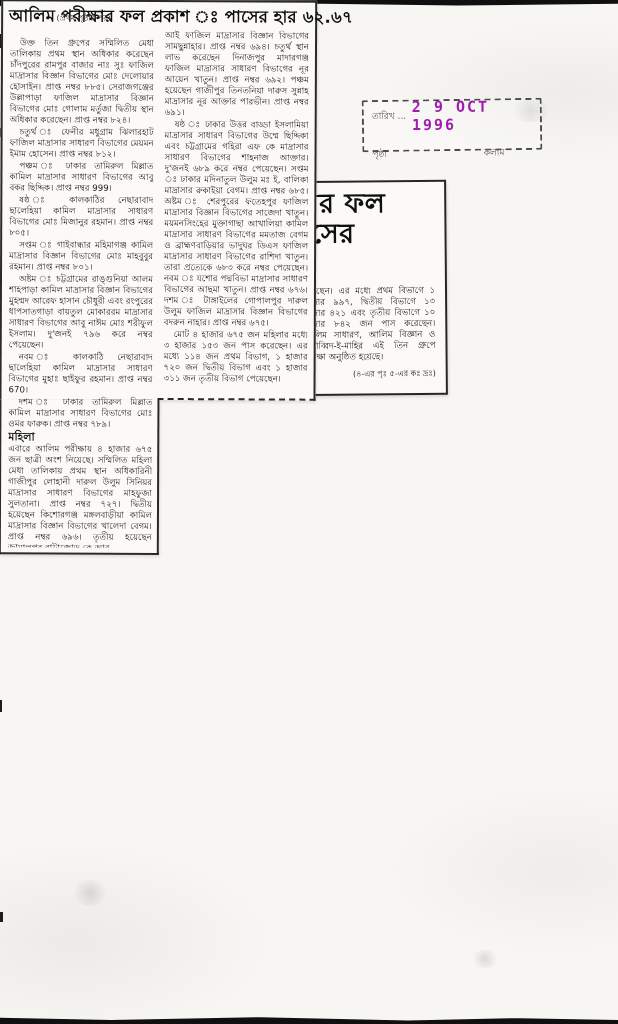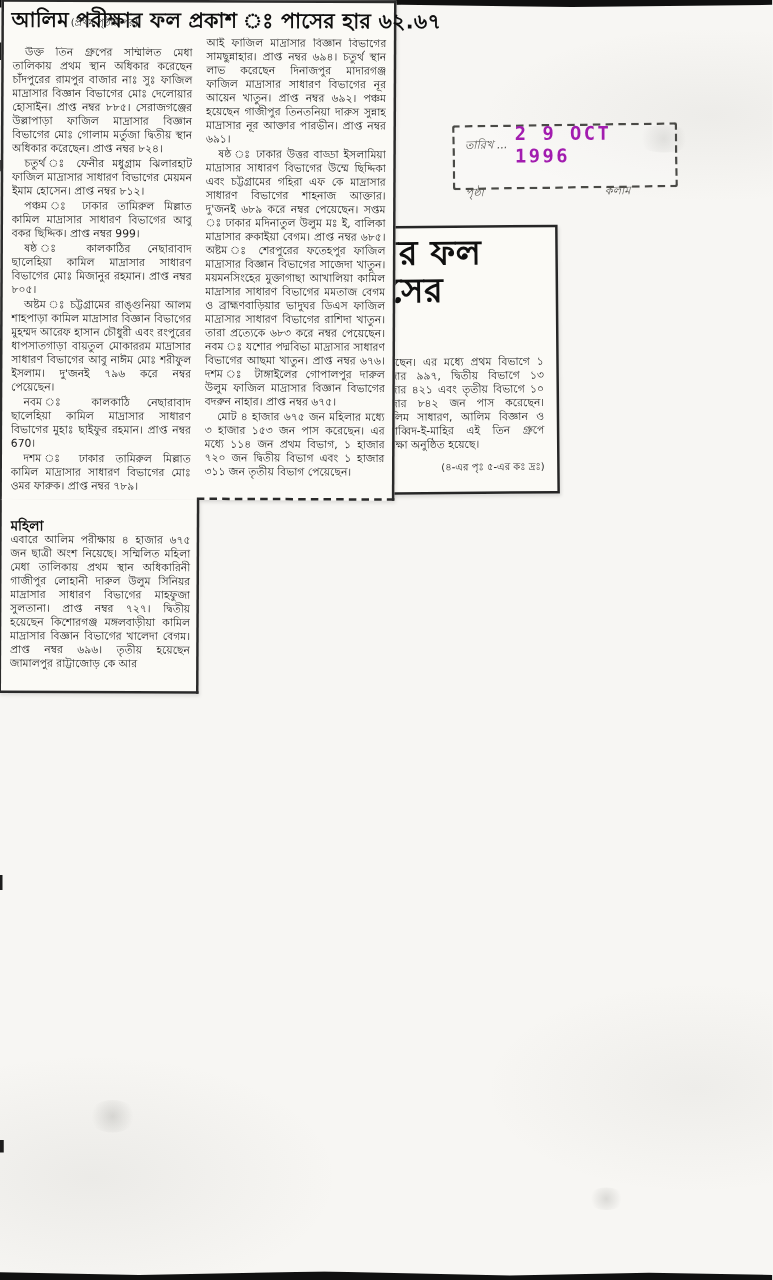--- a/index.html
+++ b/index.html
@@ -34,21 +34,21 @@
     text-shadow:0 0 .6px #333;
     font-family:"DejaVu Sans","Liberation Serif",sans-serif;
   }
 
   .stamp{
     position:absolute;left:362px;top:99px;width:180px;height:52px;
     border:2px dashed #4a4a46;border-radius:2px;transform:rotate(-.8deg);
     padding:3px 8px;box-sizing:border-box;color:#55544f;background:rgba(255,255,255,.25);
   }
   .stamp-row{display:flex;align-items:baseline;gap:6px;}
-  .stamp-label{font-size:9px;white-space:nowrap;font-style:italic;}
+  .stamp-label{font-size:9px;white-space:nowrap;}
   .stamp-date{font-size:15px;font-weight:bold;color:#a21caf;letter-spacing:2px;
     transform:translateY(-6px) rotate(.6deg);font-family:"DejaVu Sans Mono","Liberation Mono",monospace;}
   .stamp-row2{display:flex;justify-content:space-between;margin-top:6px;padding-right:28px;}
 
   .clipping{position:absolute;background:#fbfaf6;box-sizing:border-box;}
   .clip1{
     left:150px;top:181px;width:297px;height:215px;border:2.5px solid #262626;
     transform:rotate(-.5deg);padding:6px 10px 4px 10px;
     box-shadow:1px 2px 3px rgba(0,0,0,.12);
   }
@@ -72,21 +72,21 @@
     box-shadow:1px 2px 3px rgba(0,0,0,.10);}
   .clip2-rightbottom{position:absolute;left:158px;top:398px;width:158px;height:0;
     border-top:2.5px dashed #2a2a2a;}
   .clip2-headline{position:absolute;left:8px;top:4px;width:302px;
     font-weight:bold;font-size:16.5px;color:#0f0f0f;white-space:nowrap;letter-spacing:.2px;}
   .clip2-cont{position:absolute;left:10px;top:12px;width:145px;text-align:center;
     font-size:8px;color:#2a2a2a;}
   .clip2-col1{position:absolute;left:9px;top:38px;width:144px;height:510px;overflow:hidden;}
   .clip2-col2{position:absolute;left:164px;top:30px;width:144px;height:362px;overflow:hidden;}
   .clip2 .clip-col{width:100%;}
-  .clip-subhead{font-weight:bold;font-size:11px;margin:20px 0 1px 0;color:#111;}
+  .clip-subhead{font-weight:bold;font-size:11px;margin:2px 0 1px 0;color:#111;}
 </style>
 </head>
 <body>
 
 <div class="edge-bar top"></div>
 <div class="edge-bar bottom"></div>
 <div class="edge-tick" style="top:34px;height:14px;width:3px;"></div>
 <div class="edge-tick" style="top:128px;height:9px;width:2px;"></div>
 <div class="edge-tick" style="top:352px;height:8px;width:2px;"></div>
 <div class="edge-tick" style="top:700px;height:12px;width:2px;"></div>
@@ -136,20 +136,21 @@
 
   <div class="clip2-headline">আলিম পরীক্ষার ফল প্রকাশ ঃ পাসের হার ৬২.৬৭</div>
   <div class="clip2-cont">(প্রথম পৃষ্ঠার পর)</div>
 
   <div class="clip2-col1">
     <div class="clip-col">
       <p>উক্ত তিন গ্রুপের সম্মিলিত মেধা তালিকায় প্রথম স্থান অধিকার করেছেন চাঁদপুরের রামপুর বাজার নাঃ সুঃ ফাজিল মাদ্রাসার বিজ্ঞান বিভাগের মোঃ দেলোয়ার হোসাইন। প্রাপ্ত নম্বর ৮৮৫। সেরাজগঞ্জের উল্লাপাড়া ফাজিল মাদ্রাসার বিজ্ঞান বিভাগের মোঃ গোলাম মর্তুজা দ্বিতীয় স্থান অধিকার করেছেন। প্রাপ্ত নম্বর ৮২৪।</p>
       <p>চতুর্থ ঃ ফেনীর মধুগ্রাম ঝিলারহাট ফাজিল মাদ্রাসার সাধারণ বিভাগের মেয়মন ইমাম হোসেন। প্রাপ্ত নম্বর ৮১২।</p>
       <p>পঞ্চম ঃ ঢাকার তামিরুল মিল্লাত কামিল মাদ্রাসার সাধারণ বিভাগের আবু বকর ছিদ্দিক। প্রাপ্ত নম্বর 999।</p>
       <p>ষষ্ঠ ঃ কালকাঠির নেছারাবাদ ছালেহিয়া কামিল মাদ্রাসার সাধারণ বিভাগের মোঃ মিজানুর রহমান। প্রাপ্ত নম্বর ৮০৫।</p>
+      <p>সপ্তম ঃ গাইবান্ধার মহিমাগঞ্জ কামিল মাদ্রাসার বিজ্ঞান বিভাগের মোঃ মাহবুবুর রহমান। প্রাপ্ত নম্বর ৮০১।</p>
       <p>অষ্টম ঃ চট্টগ্রামের রাঙ্গুনিয়া আলম শাহপাড়া কামিল মাদ্রাসার বিজ্ঞান বিভাগের মুহম্মদ আরেফ হাসান চৌধুরী এবং রংপুরের ধাপসাতগাড়া বায়তুল মোকাররম মাদ্রাসার সাধারণ বিভাগের আবু নাঈম মোঃ শরীফুল ইসলাম। দু'জনই ৭৯৬ করে নম্বর পেয়েছেন।</p>
       <p>নবম ঃ কালকাঠি নেছারাবাদ ছালেহিয়া কামিল মাদ্রাসার সাধারণ বিভাগের মুহাঃ ছাইফুর রহমান। প্রাপ্ত নম্বর 670।</p>
       <p>দশম ঃ ঢাকার তামিরুল মিল্লাত কামিল মাদ্রাসার সাধারণ বিভাগের মোঃ ওমর ফারুক। প্রাপ্ত নম্বর ৭৮৯।</p>
       <div class="clip-subhead">মহিলা</div>
       <p class="noindent">এবারে আলিম পরীক্ষায় ৪ হাজার ৬৭৫ জন ছাত্রী অংশ নিয়েছে। সম্মিলিত মহিলা মেধা তালিকায় প্রথম স্থান অধিকারিনী গাজীপুর লোহানী দারুল উলুম সিনিয়র মাদ্রাসার সাধারণ বিভাগের মাহফুজা সুলতানা। প্রাপ্ত নম্বর ৭২৭। দ্বিতীয় হয়েছেন কিশোরগঞ্জ মঙ্গলবাড়ীয়া কামিল মাদ্রাসার বিজ্ঞান বিভাগের খালেদা বেগম। প্রাপ্ত নম্বর ৬৯৬। তৃতীয় হয়েছেন জামালপুর রাট্টাজোড় কে আর</p>
     </div>
   </div>
 
   <div class="clip2-col2">
     <div class="clip-col">

